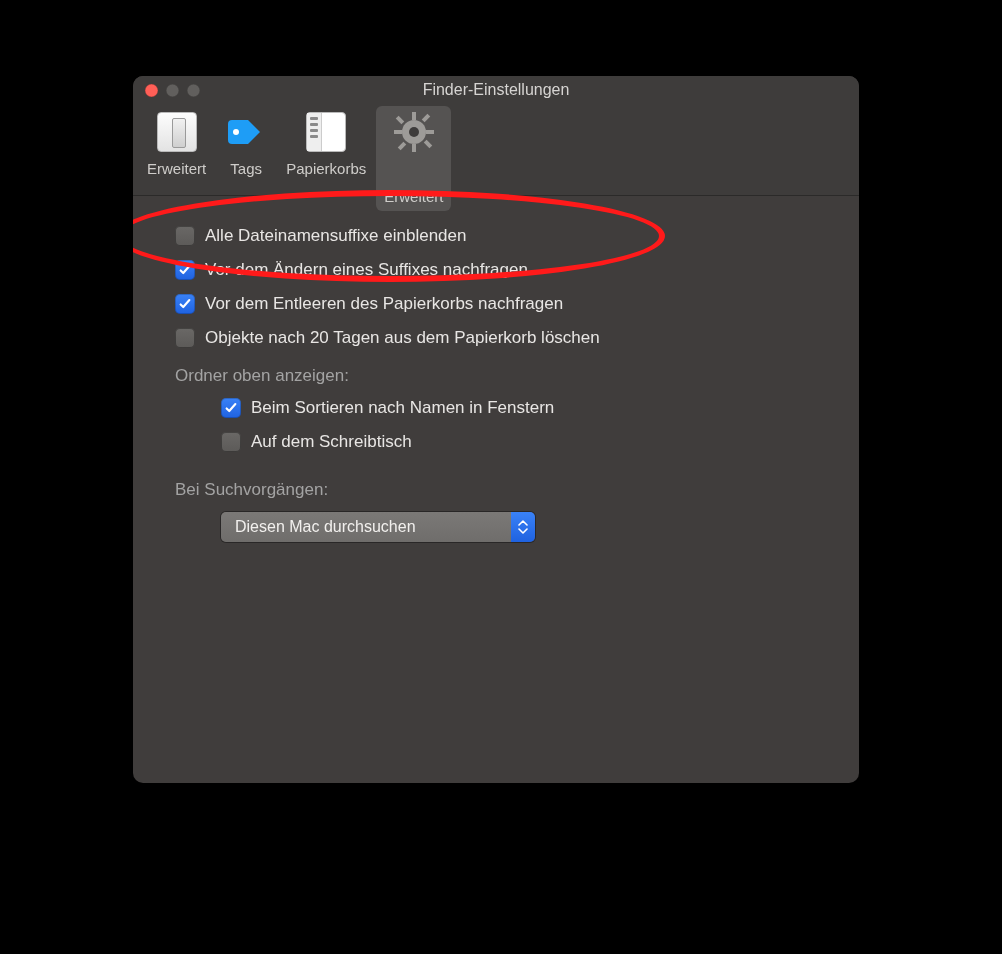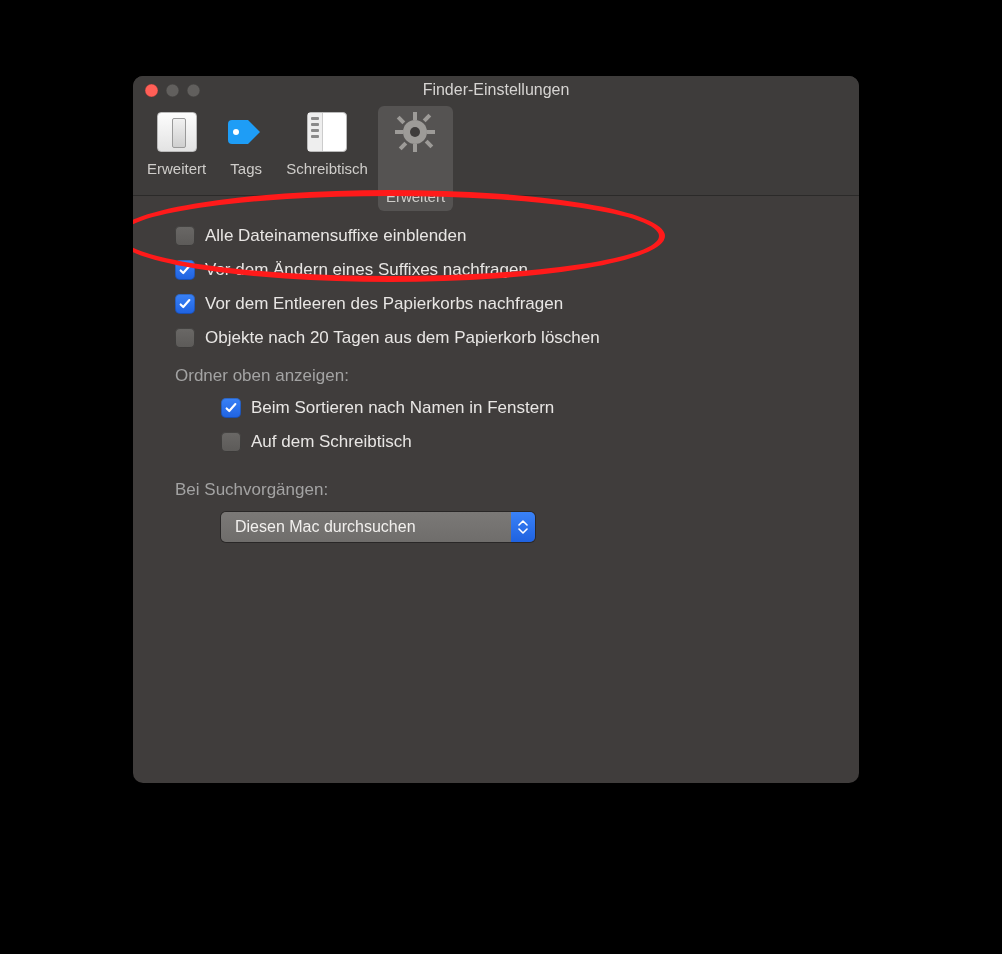--- a/index.html
+++ b/index.html
@@ -224,21 +224,21 @@
         <div class="ic-sidebar">
           <div class="sb-left">
               <div></div>
               <div></div>
               <div></div>
               <div></div>
             </div>
           <div class="sb-right"></div>
         </div>
       </div>
-      <div class="tool-label">Schreibtisch</div>
+      <div class="tool-label">Papierkorbs</div>
     </div>
     <div class="tool-item selected">
       <div class="tool-icon-box">
         <svg width="44" height="44" viewBox="0 0 44 44">
           <g fill="#9d9b98">
             <circle cx="22" cy="22" r="12"></circle>
             <g>
               <rect x="20" y="2" width="4" height="8"></rect>
               <rect x="20" y="34" width="4" height="8"></rect>
               <rect x="2" y="20" width="8" height="4"></rect>

